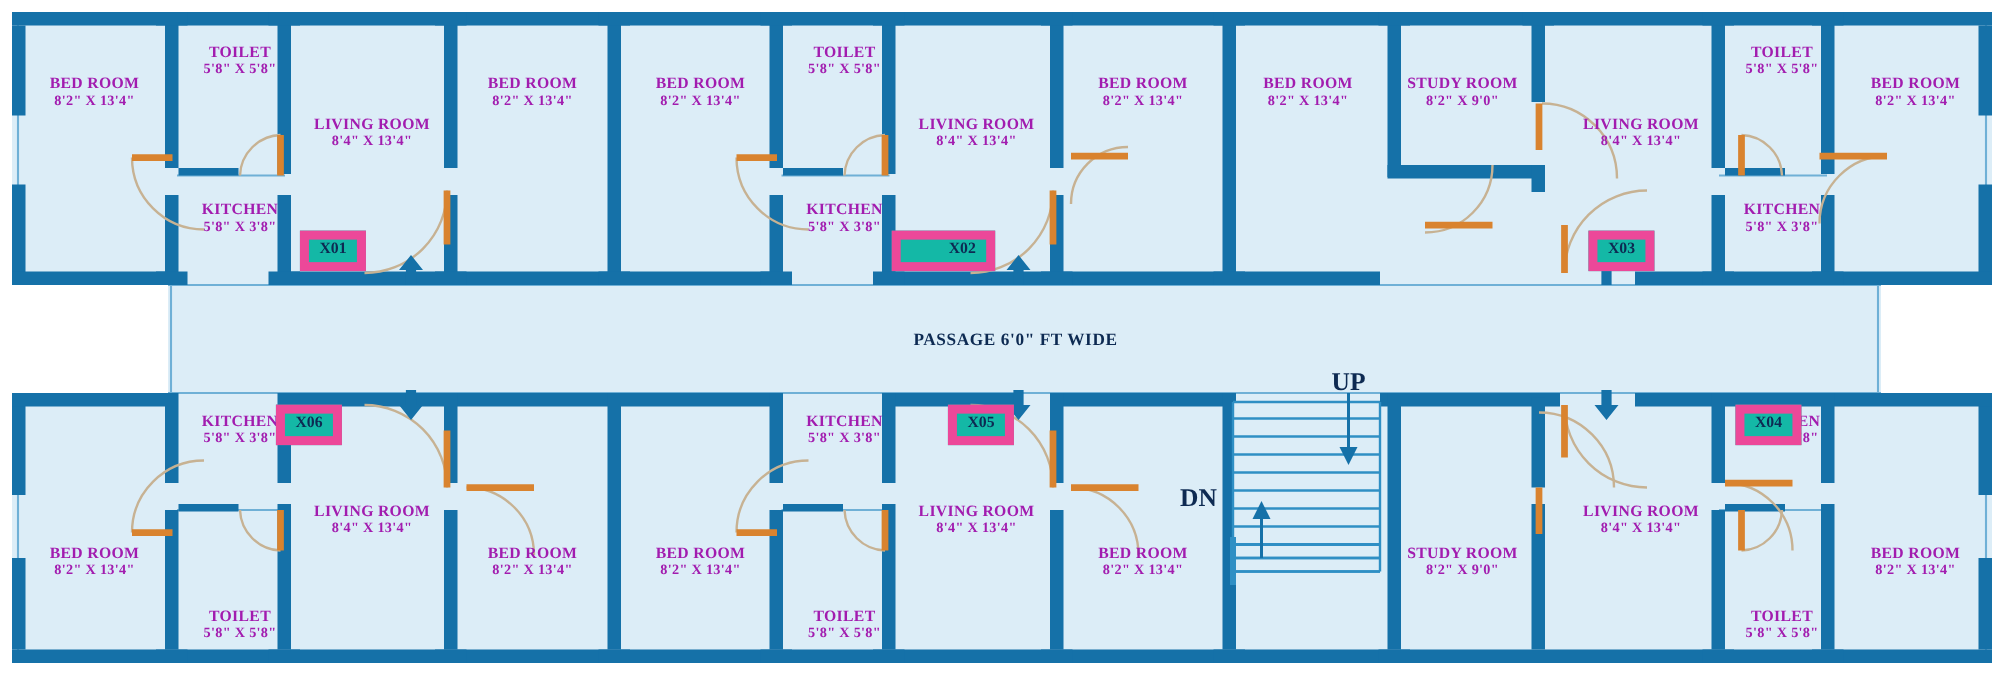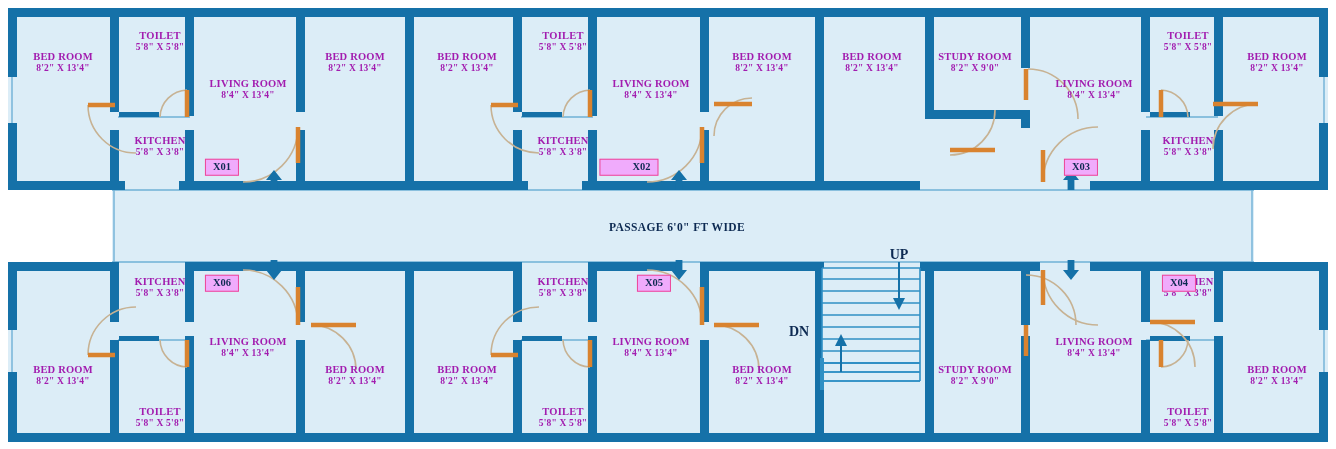--- a/index.html
+++ b/index.html
@@ -6,25 +6,25 @@
   html,body{margin:0;padding:0;background:#ffffff;}
   body{font-family:"Liberation Serif", serif;}
   #plan-root{position:relative;width:1336px;height:449px;background:#ffffff;overflow:hidden;}
   #plan-svg{position:absolute;left:0;top:0;width:1336px;height:449px;display:block;}
   .lbl{position:absolute;color:#a21caf;font-family:"Liberation Serif", serif;font-weight:bold;
        text-align:center;line-height:1.12;letter-spacing:0.2px;white-space:nowrap;
        transform:translate(-50%,-50%);pointer-events:none;}
   .lbl .n{display:block;font-size:10.5px;}
   .lbl .d{display:block;font-size:9.5px;}
   .unit-tag{position:absolute;transform:translate(-50%,-50%);
-       border:1px solid #ec4899;background:#f0abfc;color:#0d2a52;
+       border:6px solid #ec4899;background:#14b8a6;color:#0d2a52;
        font-family:"Liberation Serif", serif;font-weight:bold;font-size:10.5px;
        padding:2px 7px 2px 7px;line-height:1;white-space:nowrap;}
   .stair-lbl{position:absolute;transform:translate(-50%,-50%);color:#0d2a52;
-       font-family:"Liberation Serif", serif;font-weight:bold;font-size:14px;white-space:nowrap;}
+       font-family:"Liberation Serif", serif;font-weight:bold;font-size:17px;white-space:nowrap;}
   .passage-lbl{position:absolute;transform:translate(-50%,-50%);color:#0d2a52;
        font-family:"Liberation Serif", serif;font-weight:bold;font-size:11.5px;
        letter-spacing:0.4px;white-space:nowrap;}
 </style>
 </head>
 <body>
 
 <div id="plan-root">
 
   <svg id="plan-svg" viewBox="0 0 1336 449">
@@ -456,21 +456,21 @@
         <span class="d">8'2" X 13'4"</span>
       </div>
     </div>
 
   <div id="unit-tags">
       <div class="unit-tag" style="left: 222px; top: 167px;">X01</div>
       <div class="unit-tag" style="left: 629px; top: 167px; padding-left: 32px;">X02</div>
       <div class="unit-tag" style="left: 1081px; top: 167px;">X03</div>
       <div class="unit-tag" style="left: 1179px; top: 283px;">X04</div>
       <div class="unit-tag" style="left: 654px; top: 283px;">X05</div>
-      <div class="unit-tag" style="left: 222px; top: 283px;">X06</div>
+      <div class="unit-tag" style="left: 206px; top: 283px;">X06</div>
     </div>
 
   <div class="passage-lbl" id="passage-label" style="left: 677px; top: 227px;">PASSAGE 6'0" FT WIDE</div>
 
   <div class="stair-lbl" id="stair-up-label" style="left: 899px; top: 255px;">UP</div>
   <div class="stair-lbl" id="stair-dn-label" style="left: 799px; top: 332px;">DN</div>
 
 </div>
 
 </body></html>

